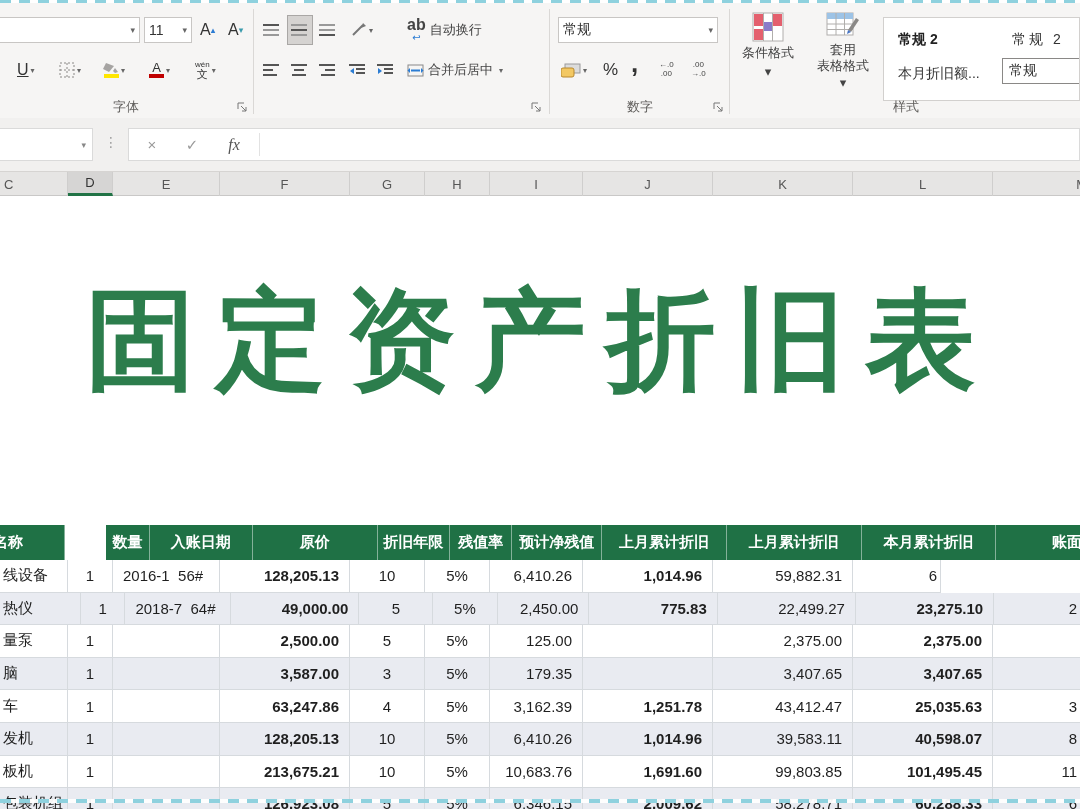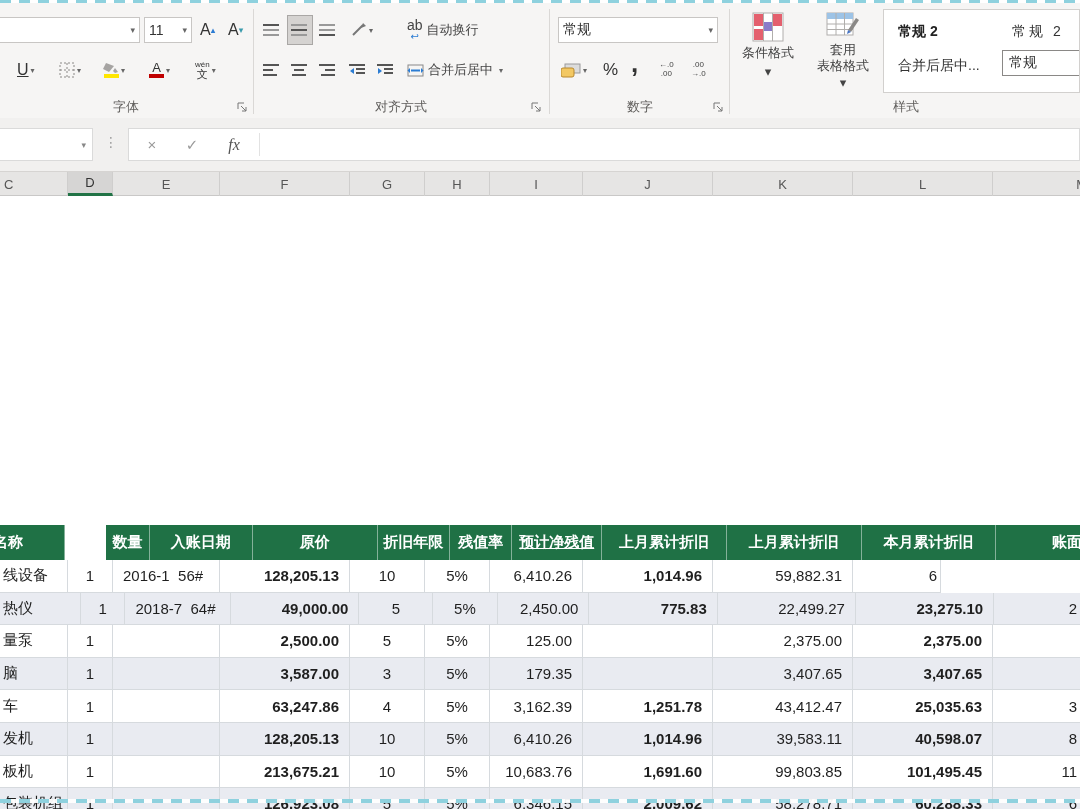--- a/index.html
+++ b/index.html
@@ -27,21 +27,21 @@
   .up{color:#2b7cd3;font-style:normal;font-size:9px;vertical-align:super;}
   .dn{color:#3a9bac;font-style:normal;font-size:9px;vertical-align:super;}
   .ubar{text-decoration:underline;}
   .colorbar{display:inline-block;width:15px;height:4px;margin-top:1px;}
   .stack{display:inline-flex;flex-direction:column;align-items:center;line-height:1;}
   .sel-ib{background:#d5d3d1;outline:1px solid #a9a7a5;}
   .lines-icon svg{display:block;}
   .wrap-btn,.merge-btn{display:inline-flex;align-items:center;gap:4px;font-size:13px;color:#444;}
   .blue{color:#2b7cd3;font-style:normal;}
   .bigbtn{position:absolute;top:8px;display:flex;flex-direction:column;align-items:center;font-size:13px;color:#444;gap:2px;}
-  .gallery{position:absolute;top:6px;height:84px;background:#fff;border:1px solid #d2d0ce;box-sizing:border-box;overflow:hidden;}
+  .gallery{position:absolute;top:14px;height:84px;background:#fff;border:1px solid #d2d0ce;box-sizing:border-box;overflow:hidden;}
   .gal-item{position:absolute;font-size:14px;color:#333;white-space:nowrap;padding:3px 6px;}
   .gal-sel{border:1px solid #8a8886;}
   .tiny2{font-size:8px;line-height:1.1;color:#444;text-align:center;}
   
   .fbar{position:absolute;top:118px;left:0;width:1080px;height:54px;background:#f1f0ef;border-bottom:1px solid #d6d4d2;box-sizing:border-box;}
   .namebox{position:absolute;left:-24px;top:10px;width:117px;height:33px;background:#fff;border:1px solid #dadada;box-sizing:border-box;display:flex;align-items:center;}
   .namebox .caret{margin-left:auto;margin-right:6px;font-size:9px;color:#888;}
   .fdots{position:absolute;left:104px;top:16px;color:#a0a0a0;font-size:14px;}
   .fbox{position:absolute;left:128px;right:0;top:10px;height:33px;background:#fff;border:1px solid #dadada;box-sizing:border-box;}
   .fbtn{position:absolute;top:0;height:31px;display:flex;align-items:center;justify-content:center;width:30px;color:#9a9a9a;font-size:15px;}
@@ -175,21 +175,21 @@
           </button>
         <button class="ib" style="left:92px;">
             <svg width="16" height="14">
               <line x1="2" y1="12" x2="12" y2="2" stroke="#777" stroke-width="2"></line>
               <polygon points="12,0 15,3 10,5" fill="#777"></polygon>
             </svg>
             <span class="caret">▾</span>
           </button>
         <button class="ib wrap-btn" style="left:148px;">
             <span class="stack">
-              <span style="font-size:14px;">ab</span>
+              <span style="font-size:16px;font-weight:bold;">ab</span>
               <span class="blue" style="font-size:10px;">↩</span>
             </span>
             <span>自动换行</span>
           </button>
       </div>
       <div class="r2">
         <button class="ib lines-icon" style="left:4px;">
             <svg width="18" height="14">
               <rect y="1" width="16" height="2" fill="#555"></rect>
               <rect y="6" width="10" height="2" fill="#555"></rect>
@@ -230,21 +230,20 @@
             <svg width="17" height="13">
               <rect x="1" y="1" width="15" height="11" fill="none" stroke="#888"></rect>
               <line x1="4" y1="6.5" x2="13" y2="6.5" stroke="#2b7cd3" stroke-width="2"></line>
               <polygon points="3,4 3,9 0.5,6.5" fill="#2b7cd3"></polygon>
               <polygon points="14,4 14,9 16.5,6.5" fill="#2b7cd3"></polygon>
             </svg>
             <span>合并后居中</span>
             <span class="caret">▾</span>
           </button>
       </div>
-      <div class="glabel">对齐方式</div>
       <div class="launch">
           <svg width="11" height="11">
             <path d="M1 1 h6 M1 1 v6" stroke="#777" fill="none"></path>
             <path d="M4 4 l5 5 M9 5 v4 h-4" stroke="#777" fill="none"></path>
           </svg>
         </div>
     </div>
     <div class="vsep" style="left:549px;"></div>
 
     <div class="grp" style="left:552px;width:176px;">
@@ -313,21 +312,21 @@
             <polygon points="21,22 22,18 25,20" fill="#4472c4"></polygon>
           </svg>
         <span style="display:flex;flex-direction:column;align-items:center;line-height:1.25;">
             <span>套用</span>
             <span><span>表格格式</span> <span class="caret">▾</span></span>
           </span>
       </button>
       <div class="gallery" style="left:151px;width:197px;">
         <div class="gal-item" style="left:8px;top:10px;font-weight:700;color:#222;">常规 2</div>
         <div class="gal-item" style="left:122px;top:10px;letter-spacing:3px;">常规 2</div>
-        <div class="gal-item" style="left:8px;top:44px;">合并后居中...</div>
+        <div class="gal-item" style="left:8px;top:44px;">本月折旧额...</div>
         <div class="gal-item gal-sel" style="left:118px;top:40px;width:90px;">常规</div>
       </div>
       <div class="glabel">样式</div>
     </div>
   </div>
 
   <div class="fbar">
     <div class="namebox">
         <span class="caret">▾</span>
       </div>
@@ -377,41 +376,42 @@
       </div>
       <div class="colcell" style="width: 140px;">
         <span>L</span>
       </div>
       <div class="colcell last" style="width: 88px;">
         <span>M</span>
       </div>
     </div>
 
   <div class="sheet">
+    <div class="sheet-title">固定资产折旧表</div>
     <div class="dtable" id="dtable">
         <div class="trow">
           <div class="th firstcol" style="width: 68px;">
             <span>名称</span>
           </div>
           <div class="th" style="width: 45px; margin-left: 41px;">
             <span>数量</span>
           </div>
           <div class="th" style="width: 107px;">
             <span>入账日期</span>
           </div>
           <div class="th" style="width: 130px;">
             <span>原价</span>
           </div>
           <div class="th" style="width: 75px;">
             <span>折旧年限</span>
           </div>
           <div class="th" style="width: 65px;">
             <span>残值率</span>
           </div>
-          <div class="th" style="width: 93px; text-decoration: underline;">
+          <div class="th" style="width: 93px;">
             <span>预计净残值</span>
           </div>
           <div class="th" style="width: 130px;">
             <span>上月累计折旧</span>
           </div>
           <div class="th" style="width: 140px;">
             <span>上月累计折旧</span>
           </div>
           <div class="th" style="width: 140px;">
             <span>本月累计折旧</span>

